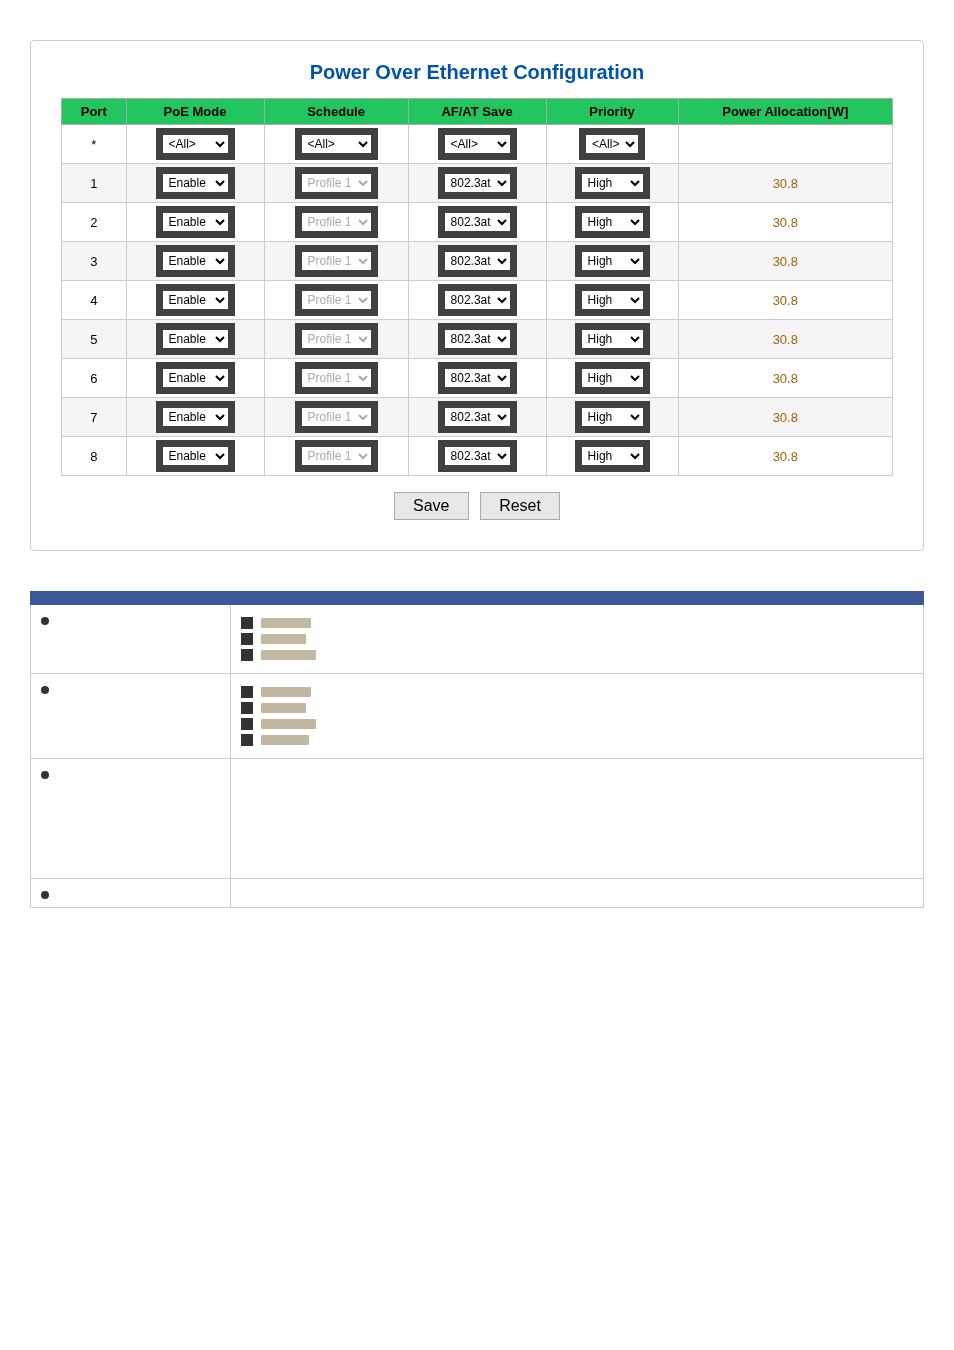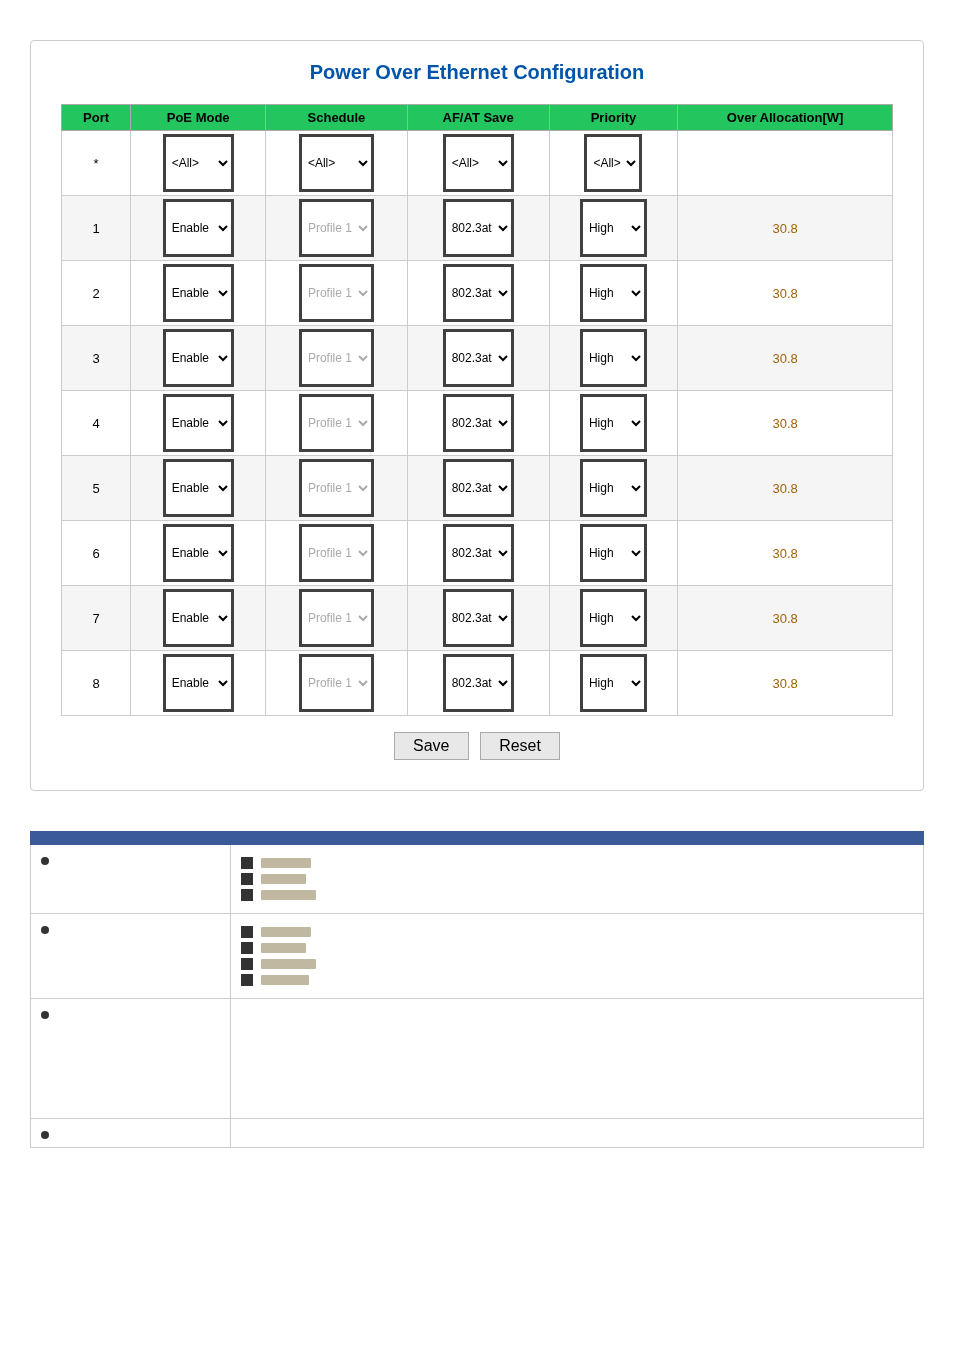--- a/index.html
+++ b/index.html
@@ -23,21 +23,21 @@
       padding: 20px 30px 30px;
       margin-bottom: 40px;
       background: #fff;
     }
 
     .poe-title {
       text-align: center;
       font-size: 20px;
       font-weight: bold;
       color: #0055aa;
-      margin-bottom: 20px;
+      margin-bottom: 14px;
     }
 
     .poe-table {
       width: 100%;
       border-collapse: collapse;
       font-size: 13px;
     }
 
     .poe-table th {
       background: #22c55e;
@@ -53,22 +53,22 @@
       text-align: center;
       background: #fff;
     }
 
     .poe-table tr:nth-child(even) td {
       background: #f5f5f5;
     }
 
     .poe-table select {
       font-size: 12px;
-      padding: 18px 2px;
-      border: 3px solid #404040;
+      padding: 1px 2px;
+      border: 7px solid #404040;
       background: #fff;
     }
 
     .power-alloc {
       color: #a16207;
       text-align: right;
       padding-right: 8px;
     }
 
     .btn-row {
@@ -158,21 +158,21 @@
     <div class="poe-title">Power Over Ethernet Configuration</div>
 
     <table class="poe-table">
       <thead>
         <tr>
           <th>Port</th>
           <th>PoE Mode</th>
           <th>Schedule</th>
           <th>AF/AT Save</th>
           <th>Priority</th>
-          <th>Over Allocation[W]</th>
+          <th>Power Allocation[W]</th>
         </tr>
       </thead>
       <tbody id="poe-tbody">
 
         <tr>
           <td>*</td>
           <td>
             <select>
               <option>&lt;All&gt;</option>
               <option>Enable</option>

